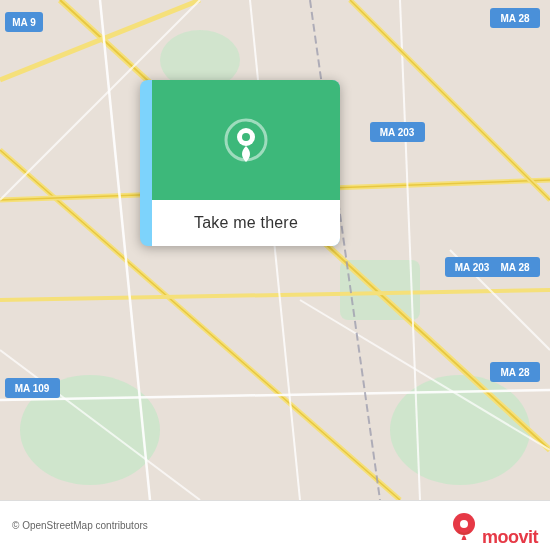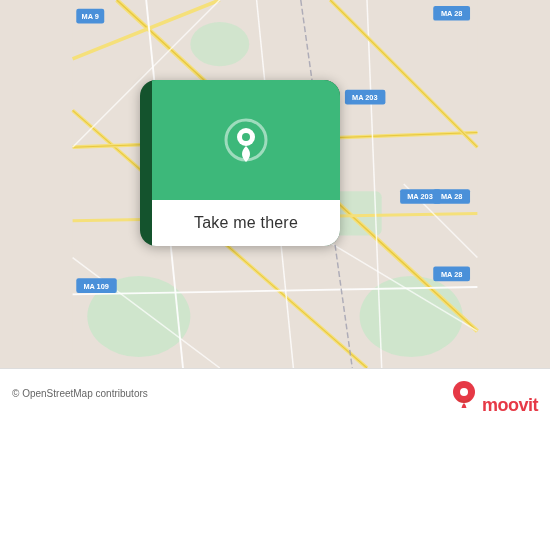--- a/index.html
+++ b/index.html
@@ -7,41 +7,41 @@
       width: 550px;
       height: 550px;
       overflow: hidden;
       font-family: Arial, sans-serif;
       position: relative;
     }
 
     
     #map-container {
       width: 550px;
-      height: 368px;
+      height: 500px;
       position: relative;
       overflow: hidden;
       background-color: #e8e0d8;
     }
 
     
     #map-svg {
       position: absolute;
       top: 0; left: 0;
       width: 100%; height: 100%;
     }
 
     
     #popup-card {
       position: absolute;
       top: 80px;
       left: 140px;
       width: 200px;
-      background: #14532d;
-      border-radius: 16px;
+      background: #7dd3fc;
+      border-radius: 8px;
       box-shadow: 0 2px 12px rgba(0,0,0,0.3);
       overflow: hidden;
       z-index: 10;
       padding-left: 12px;
     }
 
     #popup-green-area {
       background: #3db87a;
       height: 120px;
       display: flex;

